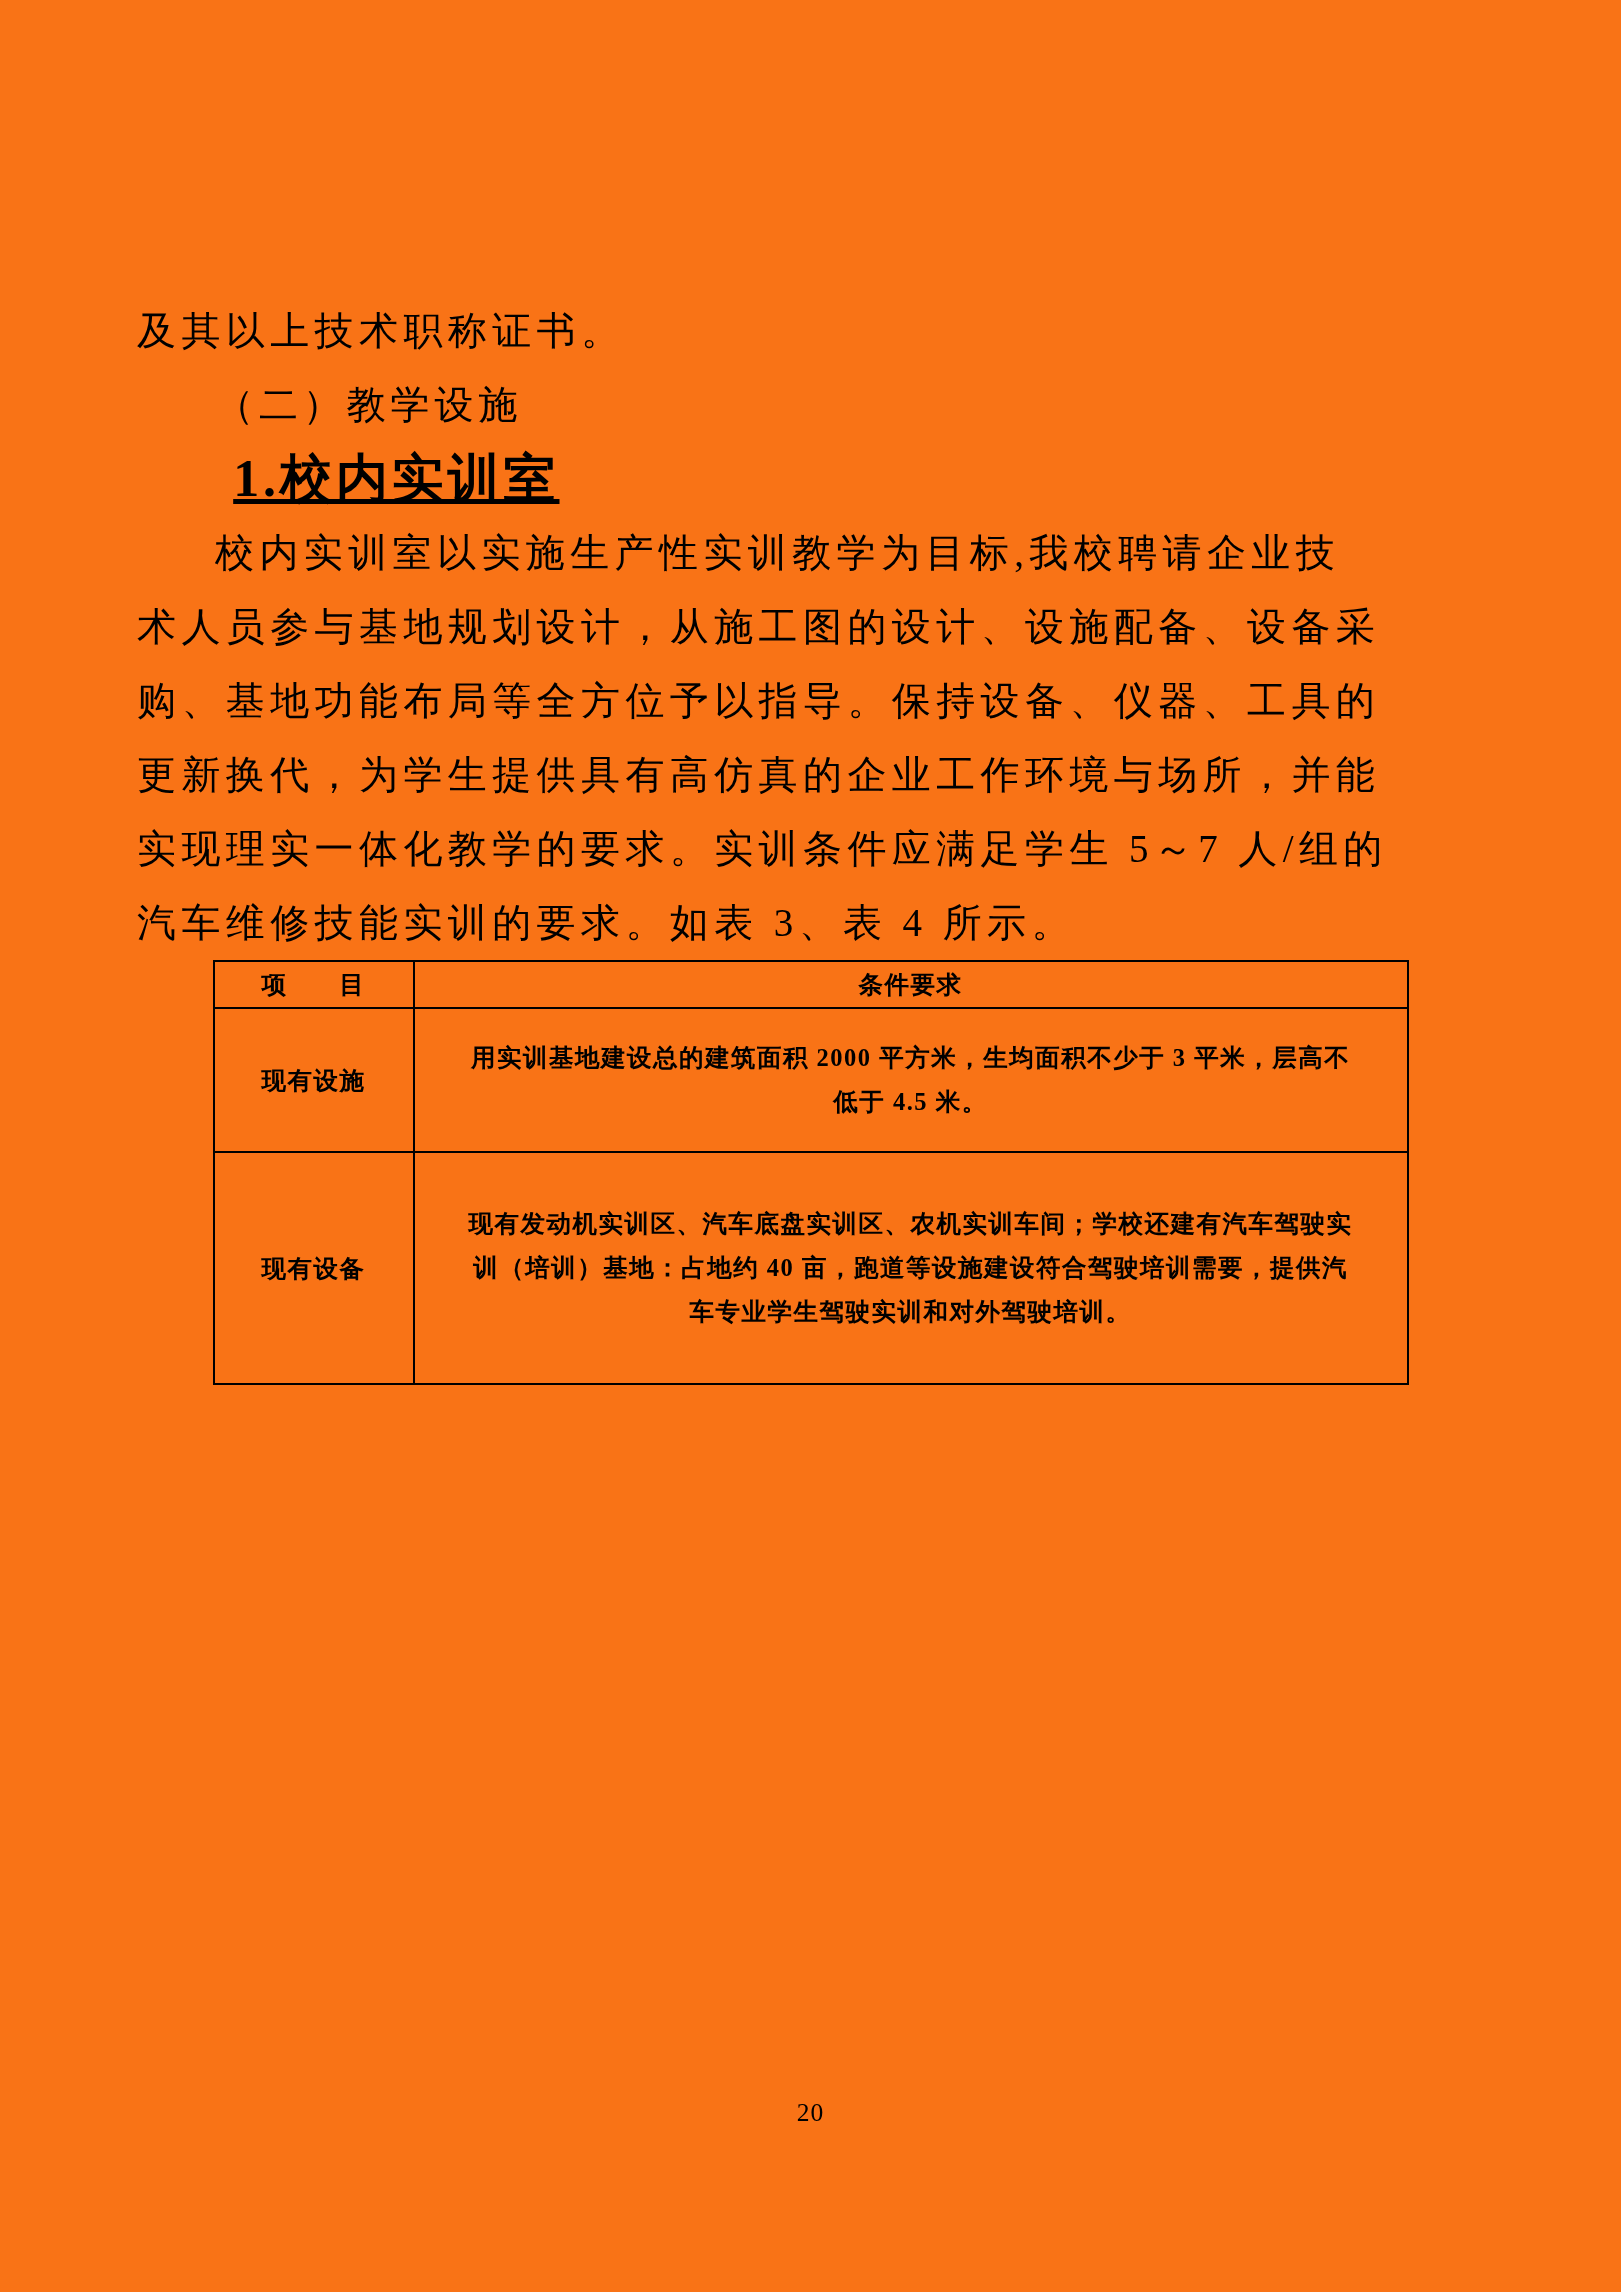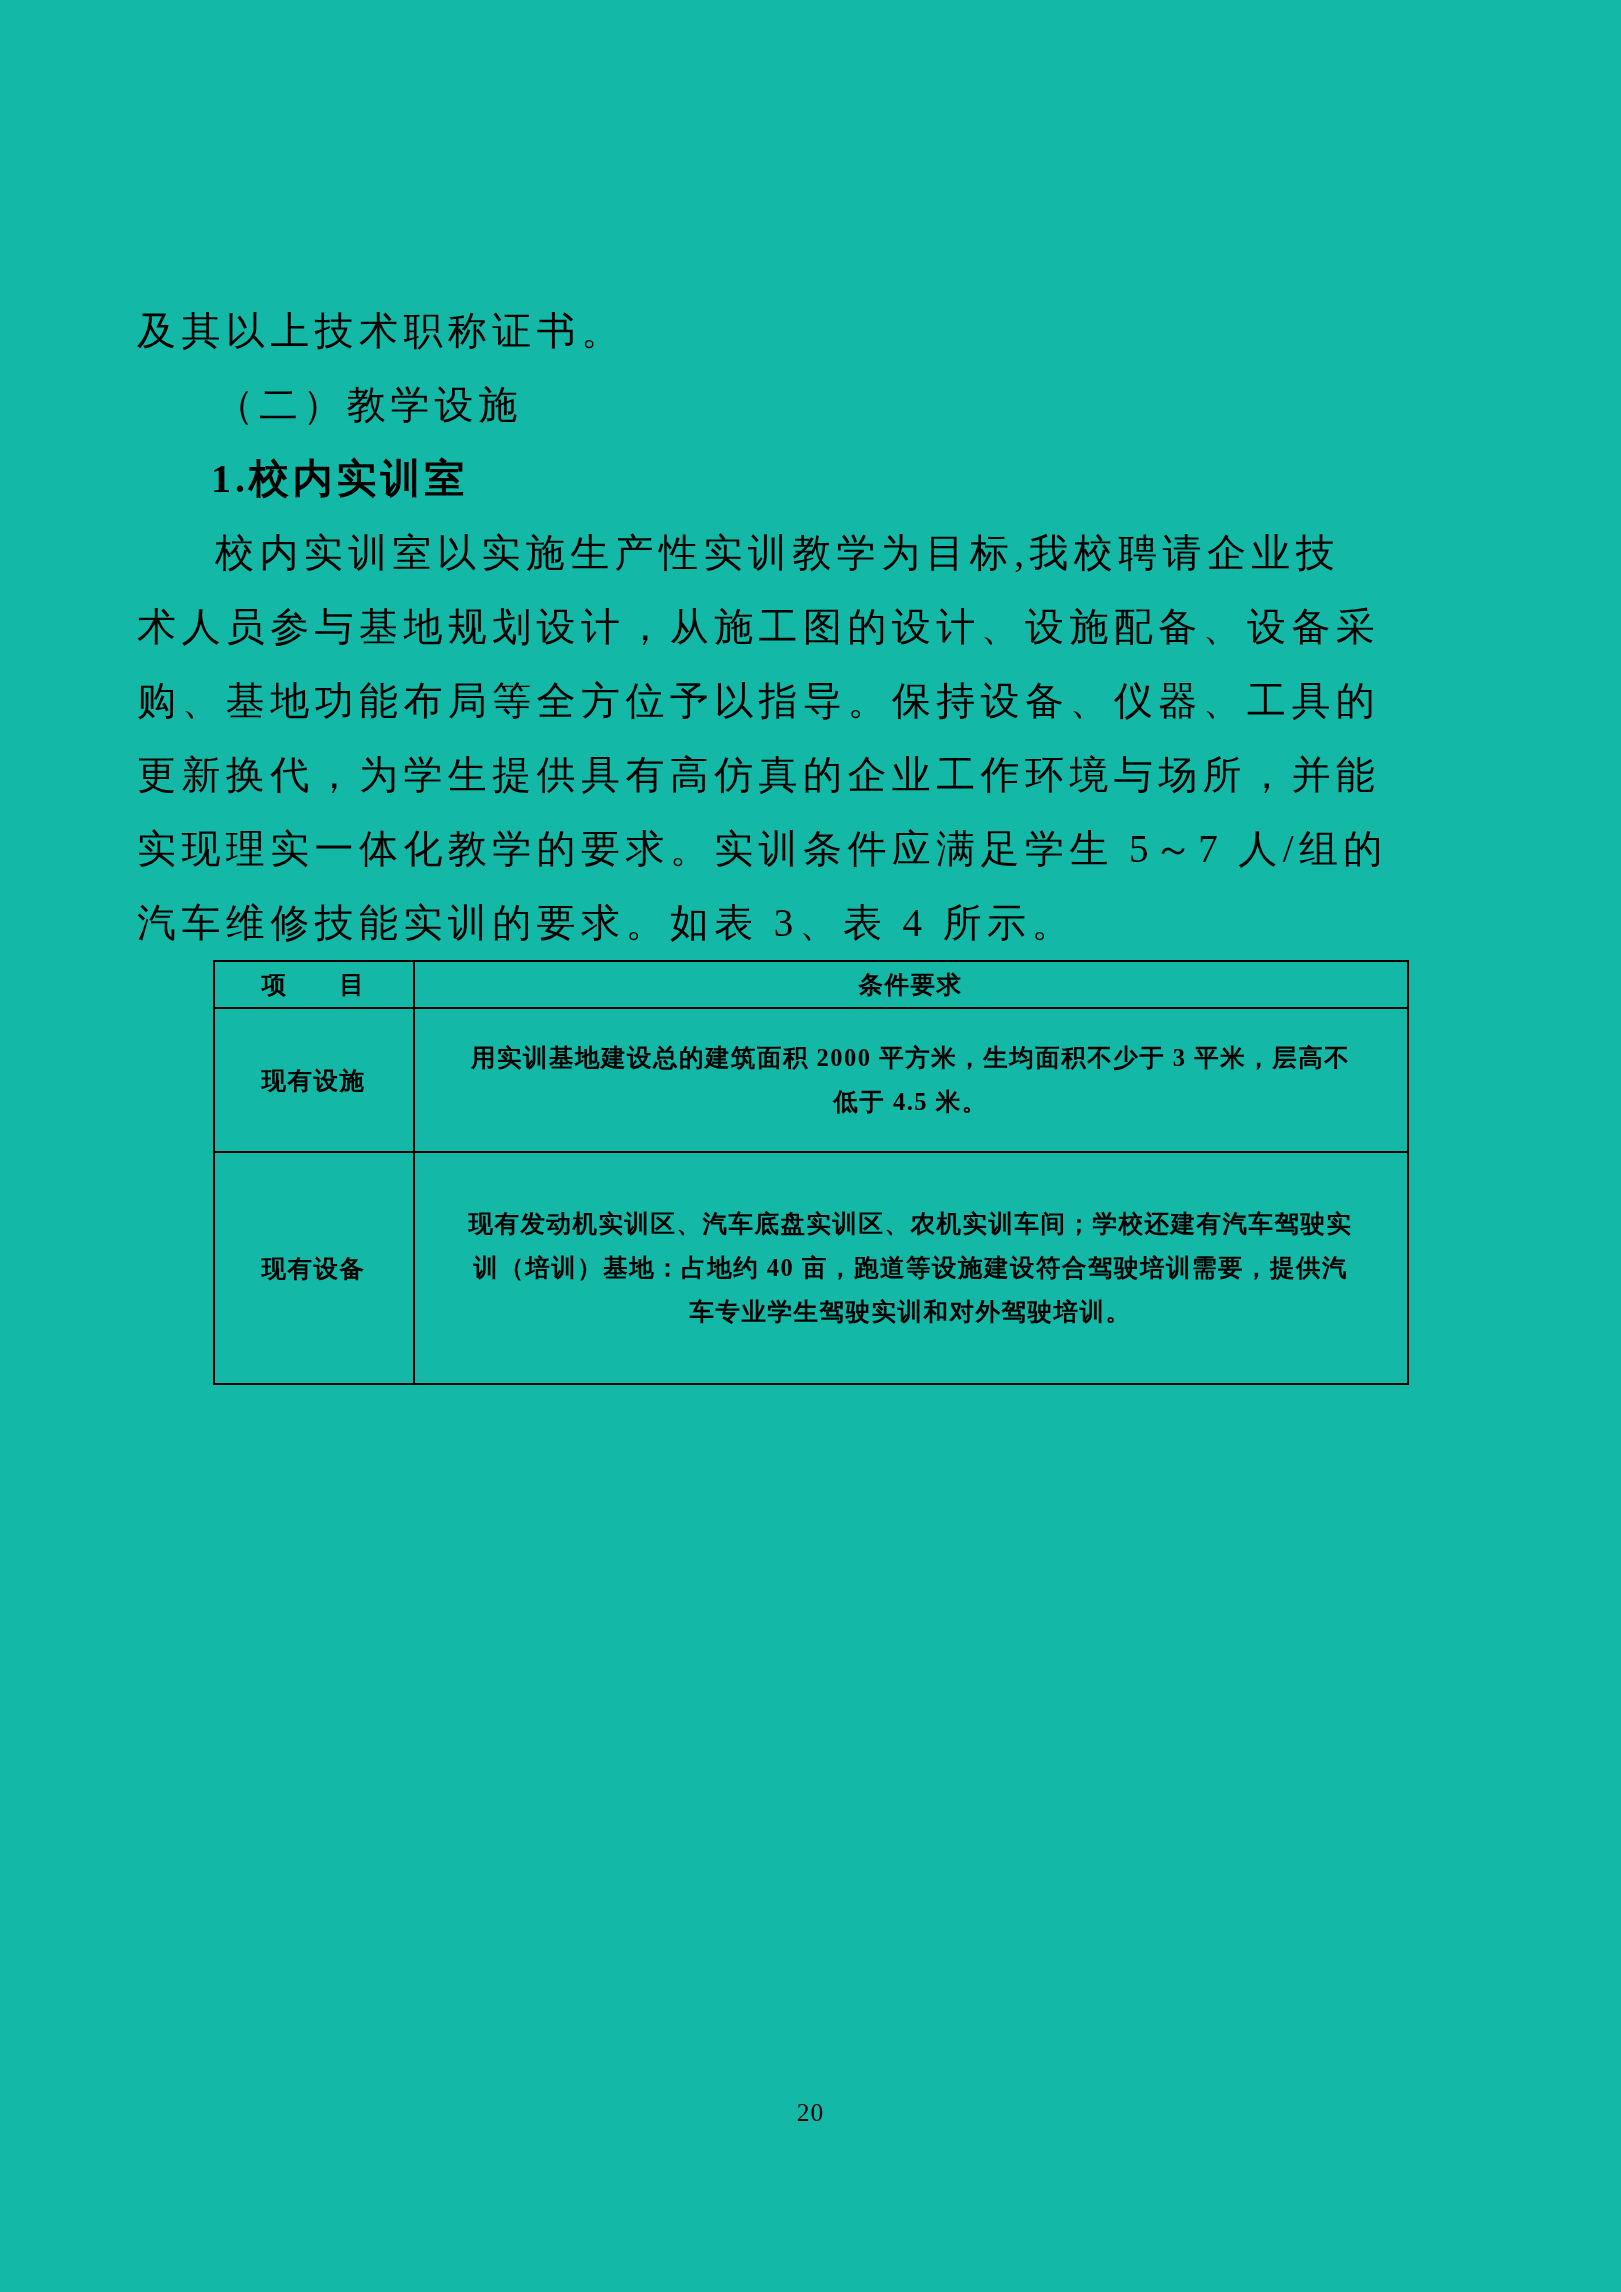--- a/index.html
+++ b/index.html
@@ -1,21 +1,21 @@
 <!DOCTYPE html>
 <html><head>
 <meta charset="utf-8">
 <style>
   html, body { margin: 0; padding: 0; background: #888; }
   .page {
     position: relative;
     width: 1621px;
     height: 2293px;
     margin: 0 auto;
-    background: #14b8a6;
+    background: #f97316;
     color: #000000;
     font-family: "Liberation Serif", "DejaVu Serif", serif;
   }
   .content {
     position: absolute;
     left: 137px;
     top: 294px;
     width: 1347px;
   }
   .para {
@@ -30,25 +30,26 @@
   .heading-kai {
     margin: 0;
     font-size: 39px;
     line-height: 74px;
     letter-spacing: 4.9px;
     text-indent: 2em;
     font-weight: 400;
   }
   .heading-bold {
     margin: 0;
-    font-size: 40px;
+    font-size: 52px;
     line-height: 74px;
     letter-spacing: 3.9px;
     text-indent: 1.85em;
     font-weight: 700;
+    text-decoration: underline;
   }
   .table-caption {
     margin: 69px 0 11.8px 0;
     text-align: center;
     font-size: 25.5px;
     line-height: 39px;
     letter-spacing: 2px;
   }
   table.cond-table {
     width: 1196px;

